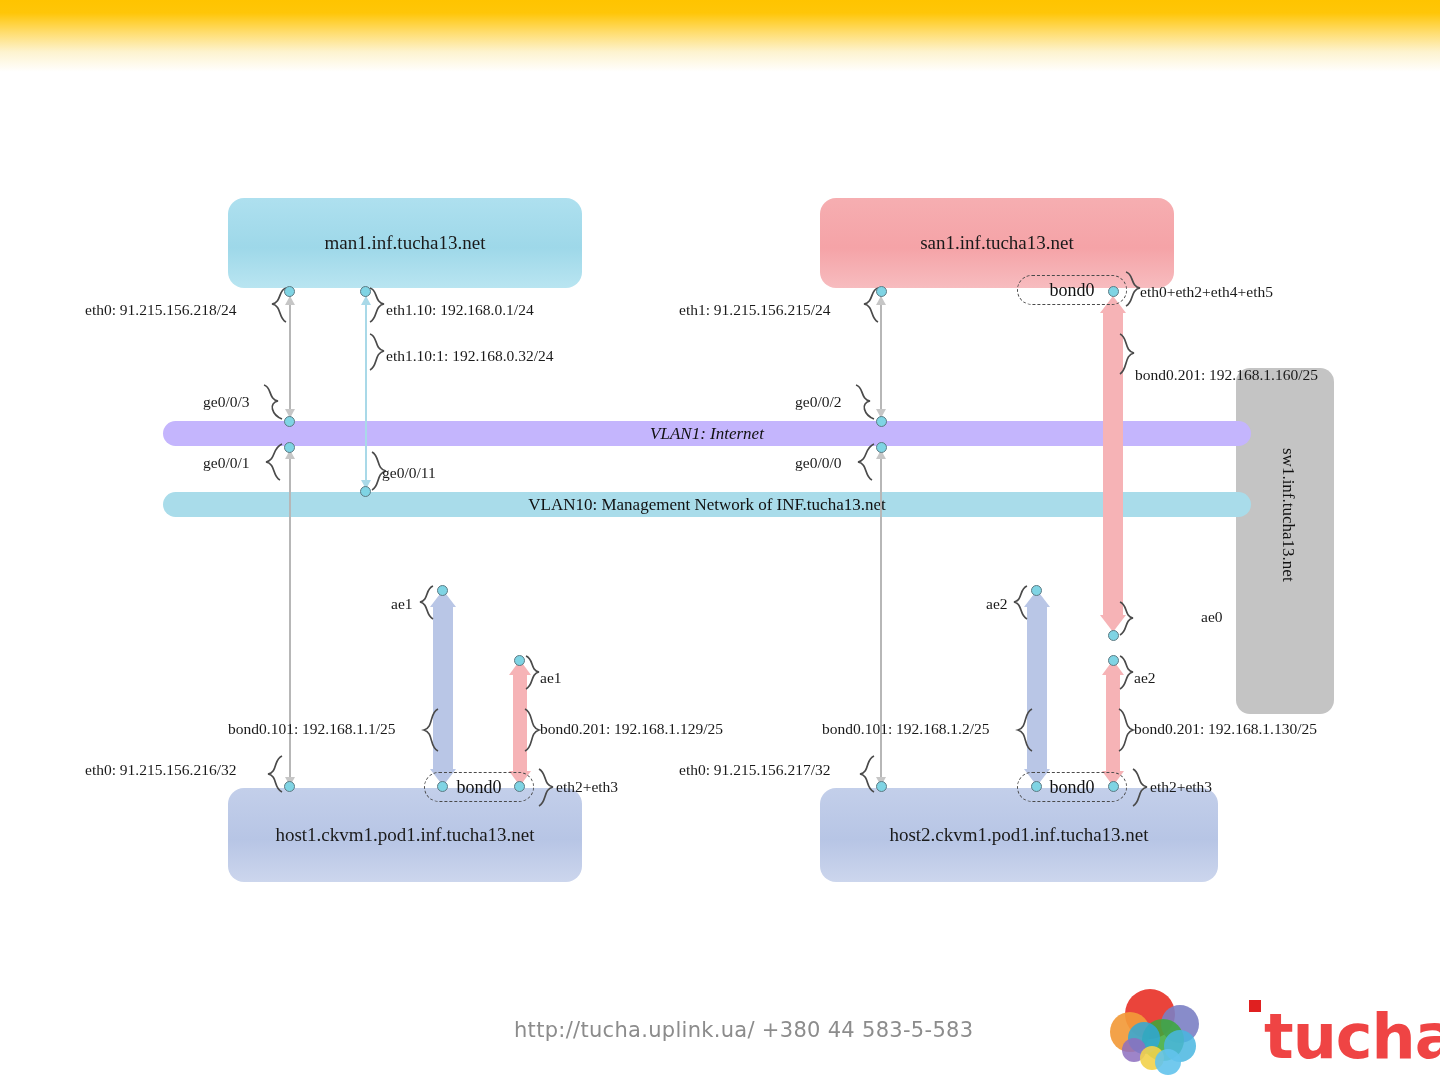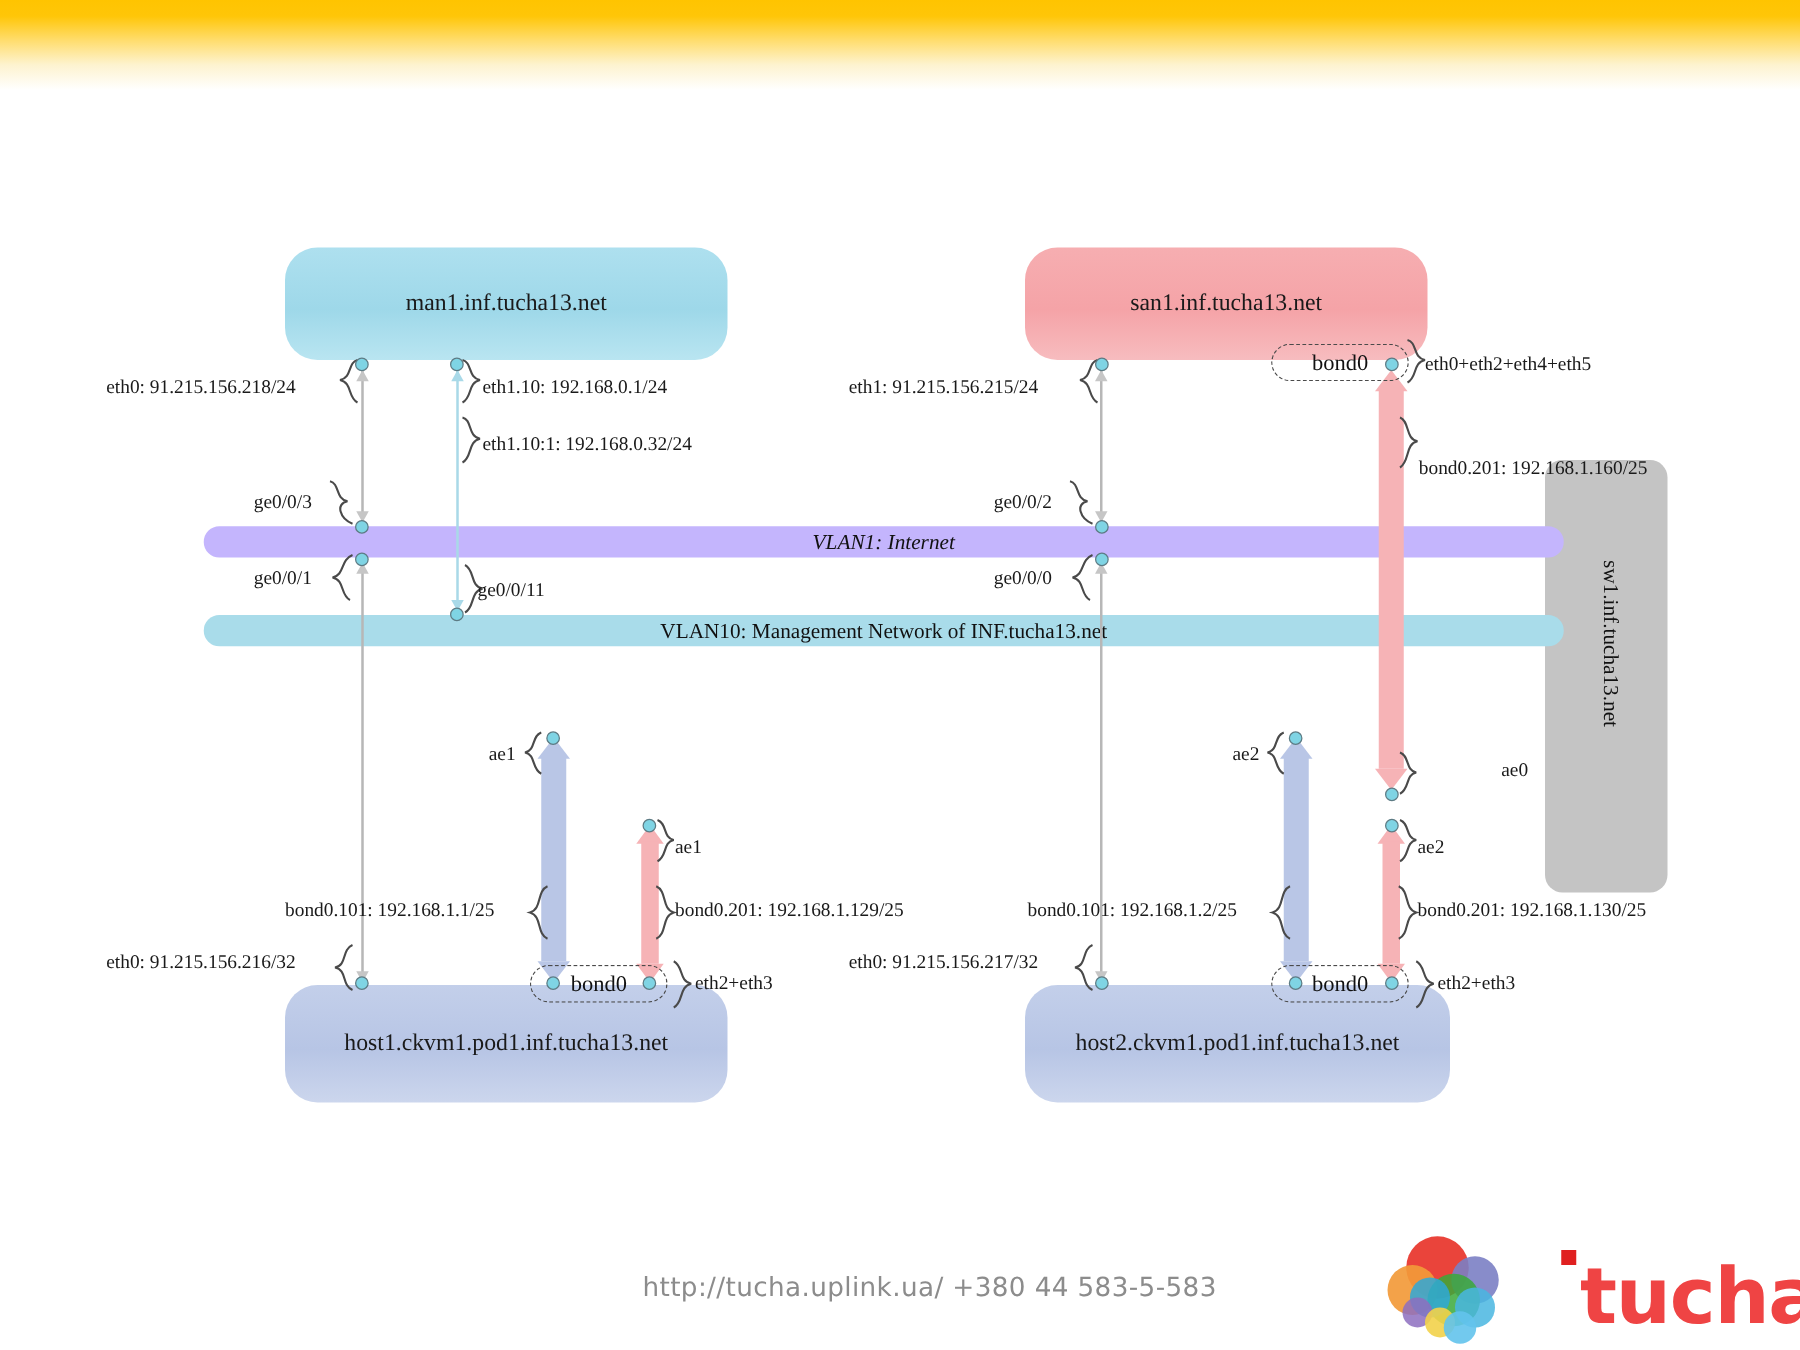--- a/index.html
+++ b/index.html
@@ -14,21 +14,21 @@
 
   
   .top-band{
     position:absolute;left:0;top:0;width:1440px;height:72px;
     background:linear-gradient(to bottom,#ffc400 0%,#ffc608 18%,#ffdd6e 45%,#fdf3cf 72%,#ffffff 100%);
   }
 
   
   .node{
     position:absolute;
-    border-radius:26px;
+    border-radius:16px;
     display:flex;align-items:center;justify-content:center;
     text-align:center;
     color:#1a1a1a;
     font-size:19px;
     box-sizing:border-box;
   }
   .node-man{background:linear-gradient(to bottom,#aee0ef 0%,#9ed8e9 55%,#b9e5f1 100%);}
   .node-san{background:linear-gradient(to bottom,#f6aeb1 0%,#f5a3a7 55%,#f7bcbf 100%);}
   .node-host{background:linear-gradient(to bottom,#c3cfea 0%,#b7c5e5 55%,#ccd6ed 100%);}
 
@@ -121,29 +121,29 @@
 <body>
 
 <div id="stage">
 
   <div class="top-band"></div>
 
   <div class="node node-man" style="left:228px;top:198px;width:354px;height:90px;">
     <span>man1.inf.tucha13.net</span>
   </div>
 
-  <div class="node node-san" style="left:820px;top:198px;width:322px;height:90px;">
+  <div class="node node-san" style="left:820px;top:198px;width:354px;height:90px;">
     <span>san1.inf.tucha13.net</span>
   </div>
 
   <div class="node node-host" style="left:228px;top:788px;width:354px;height:94px;">
     <span>host1.ckvm1.pod1.inf.tucha13.net</span>
   </div>
 
-  <div class="node node-host" style="left:820px;top:788px;width:340px;height:94px;font-family:Liberation Serif, serif;">
+  <div class="node node-host" style="left:820px;top:788px;width:398px;height:94px;font-family:Liberation Serif, serif;">
     <span>host2.ckvm1.pod1.inf.tucha13.net</span>
   </div>
 
   <div class="switch" style="left:1236px;top:368px;width:98px;height:346px;"></div>
   <div class="switch-label" style="left:1278px;top:448px;">sw1.inf.tucha13.net</div>
 
   <div class="vline" style="left:289px;top:294px;height:124px;"></div>
   <div class="arrowhead up" style="left:285px;top:296px;"></div>
   <div class="arrowhead down" style="left:285px;top:409px;"></div>
 

